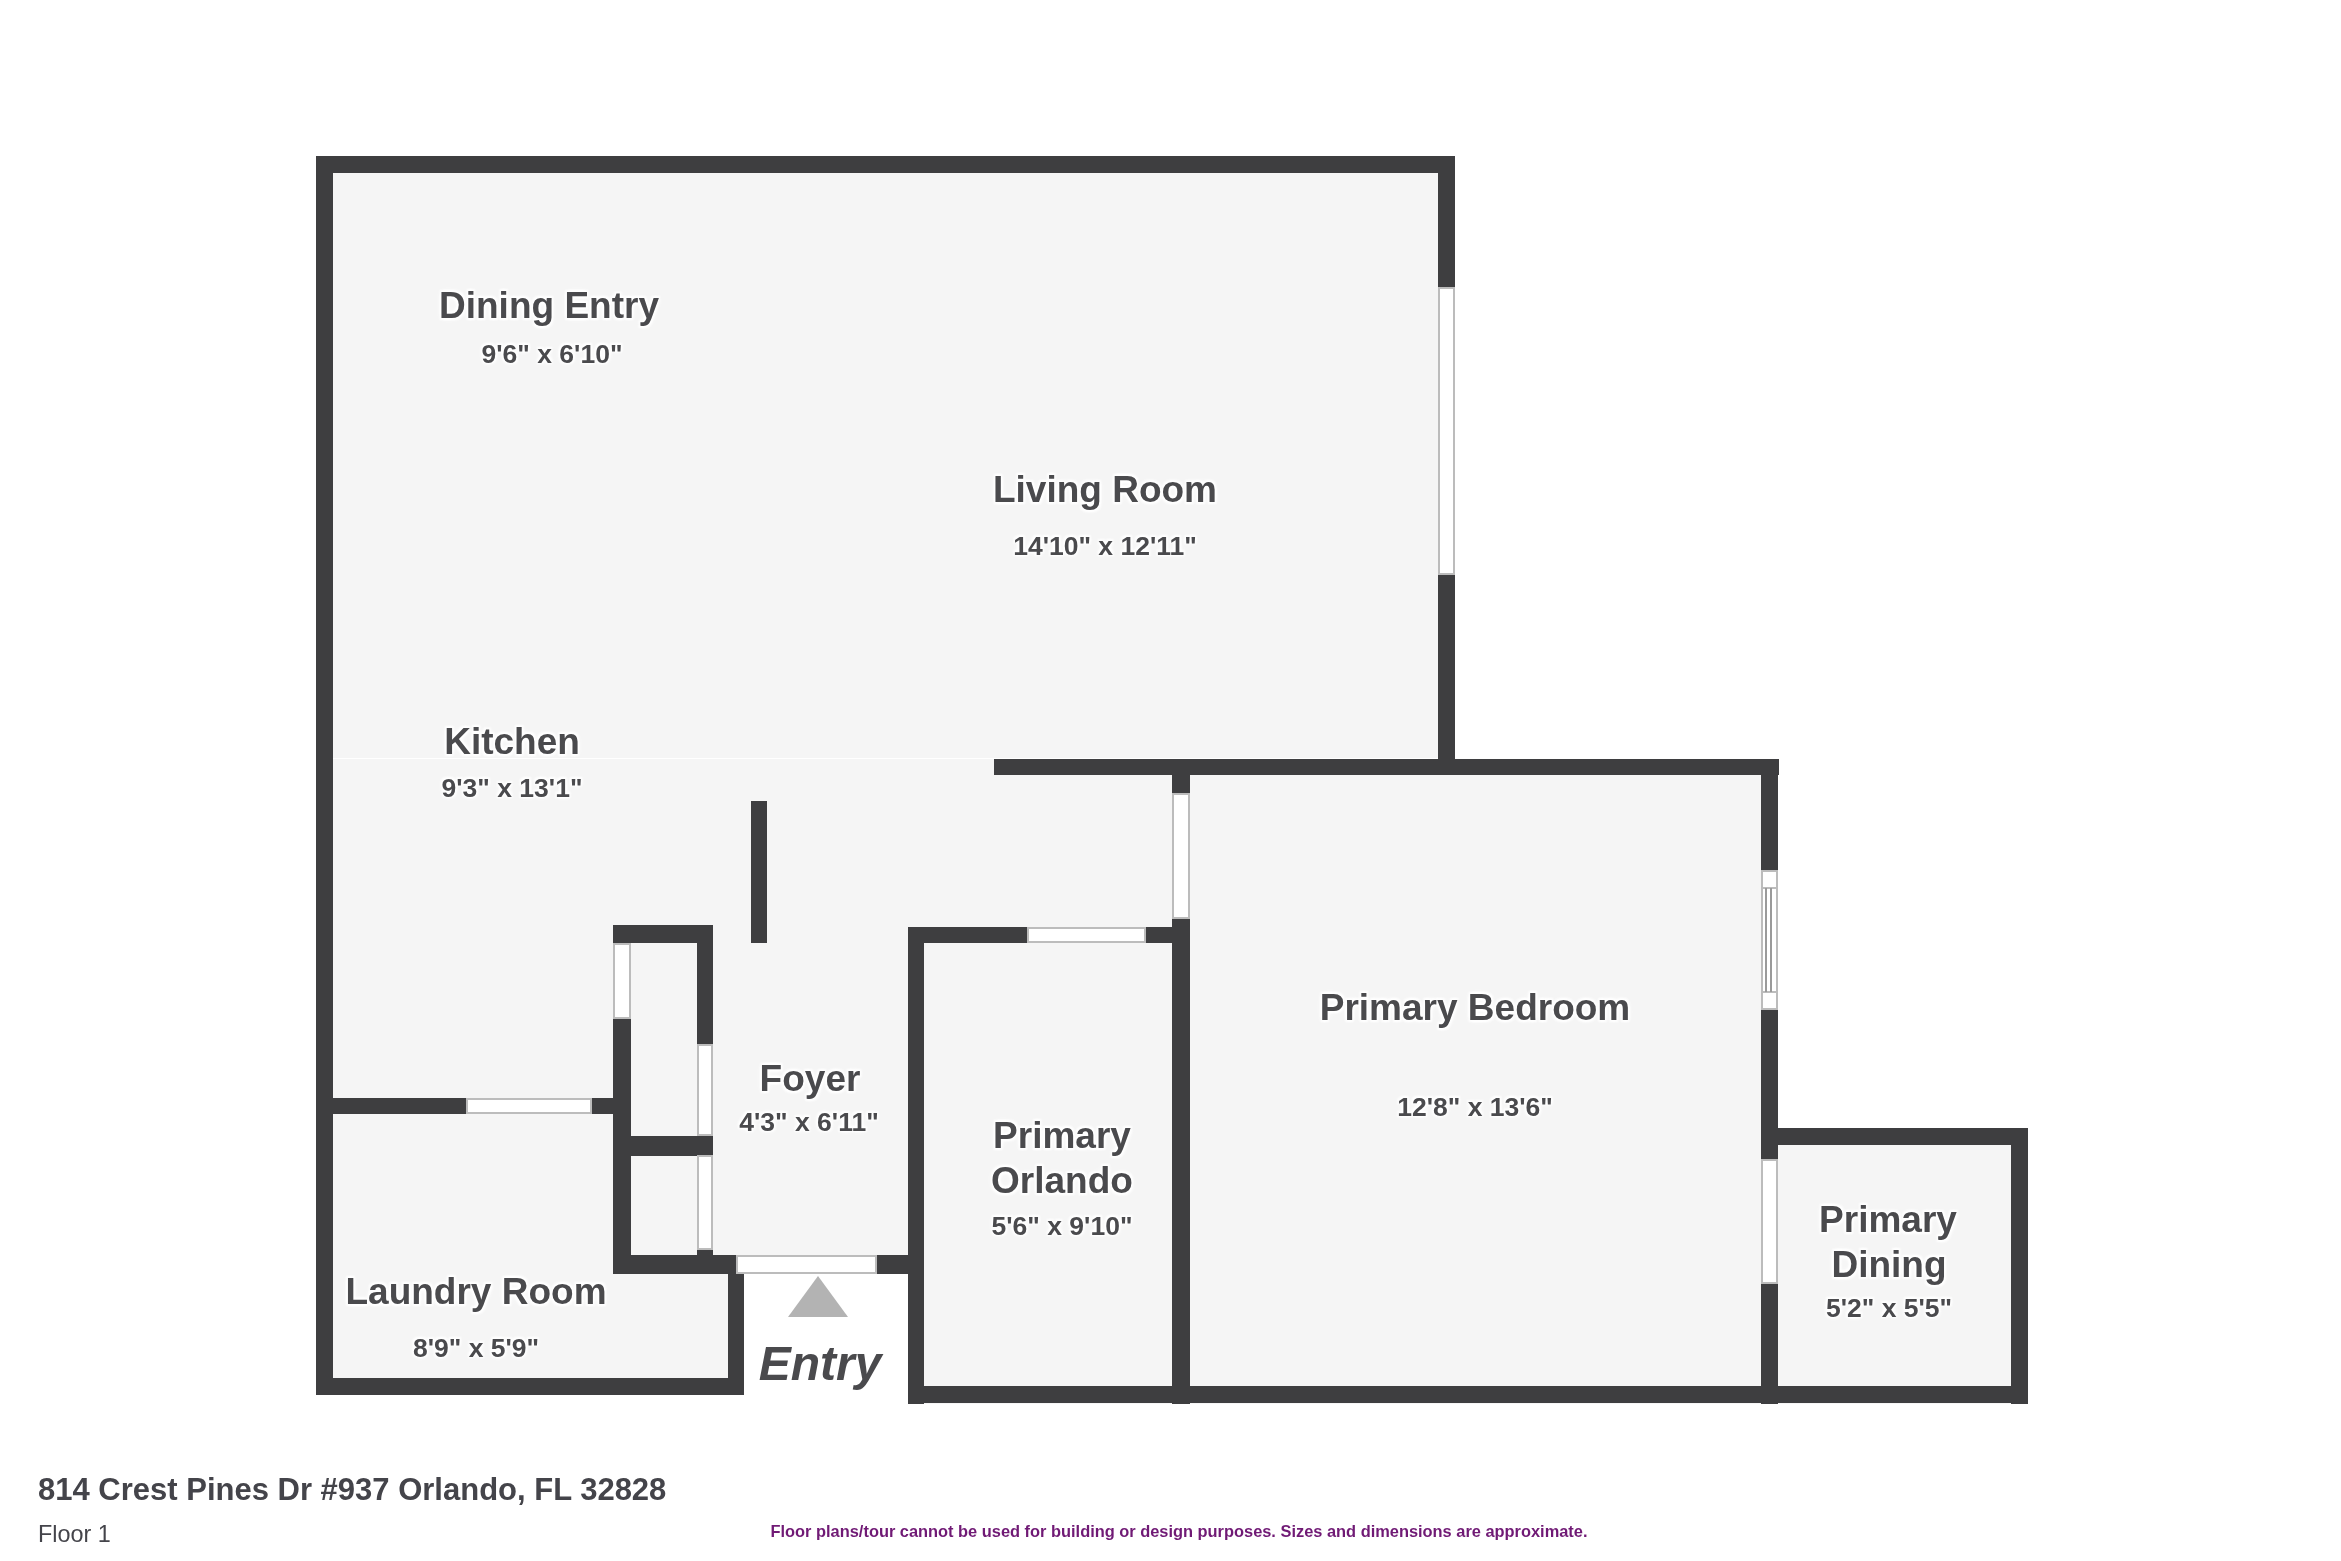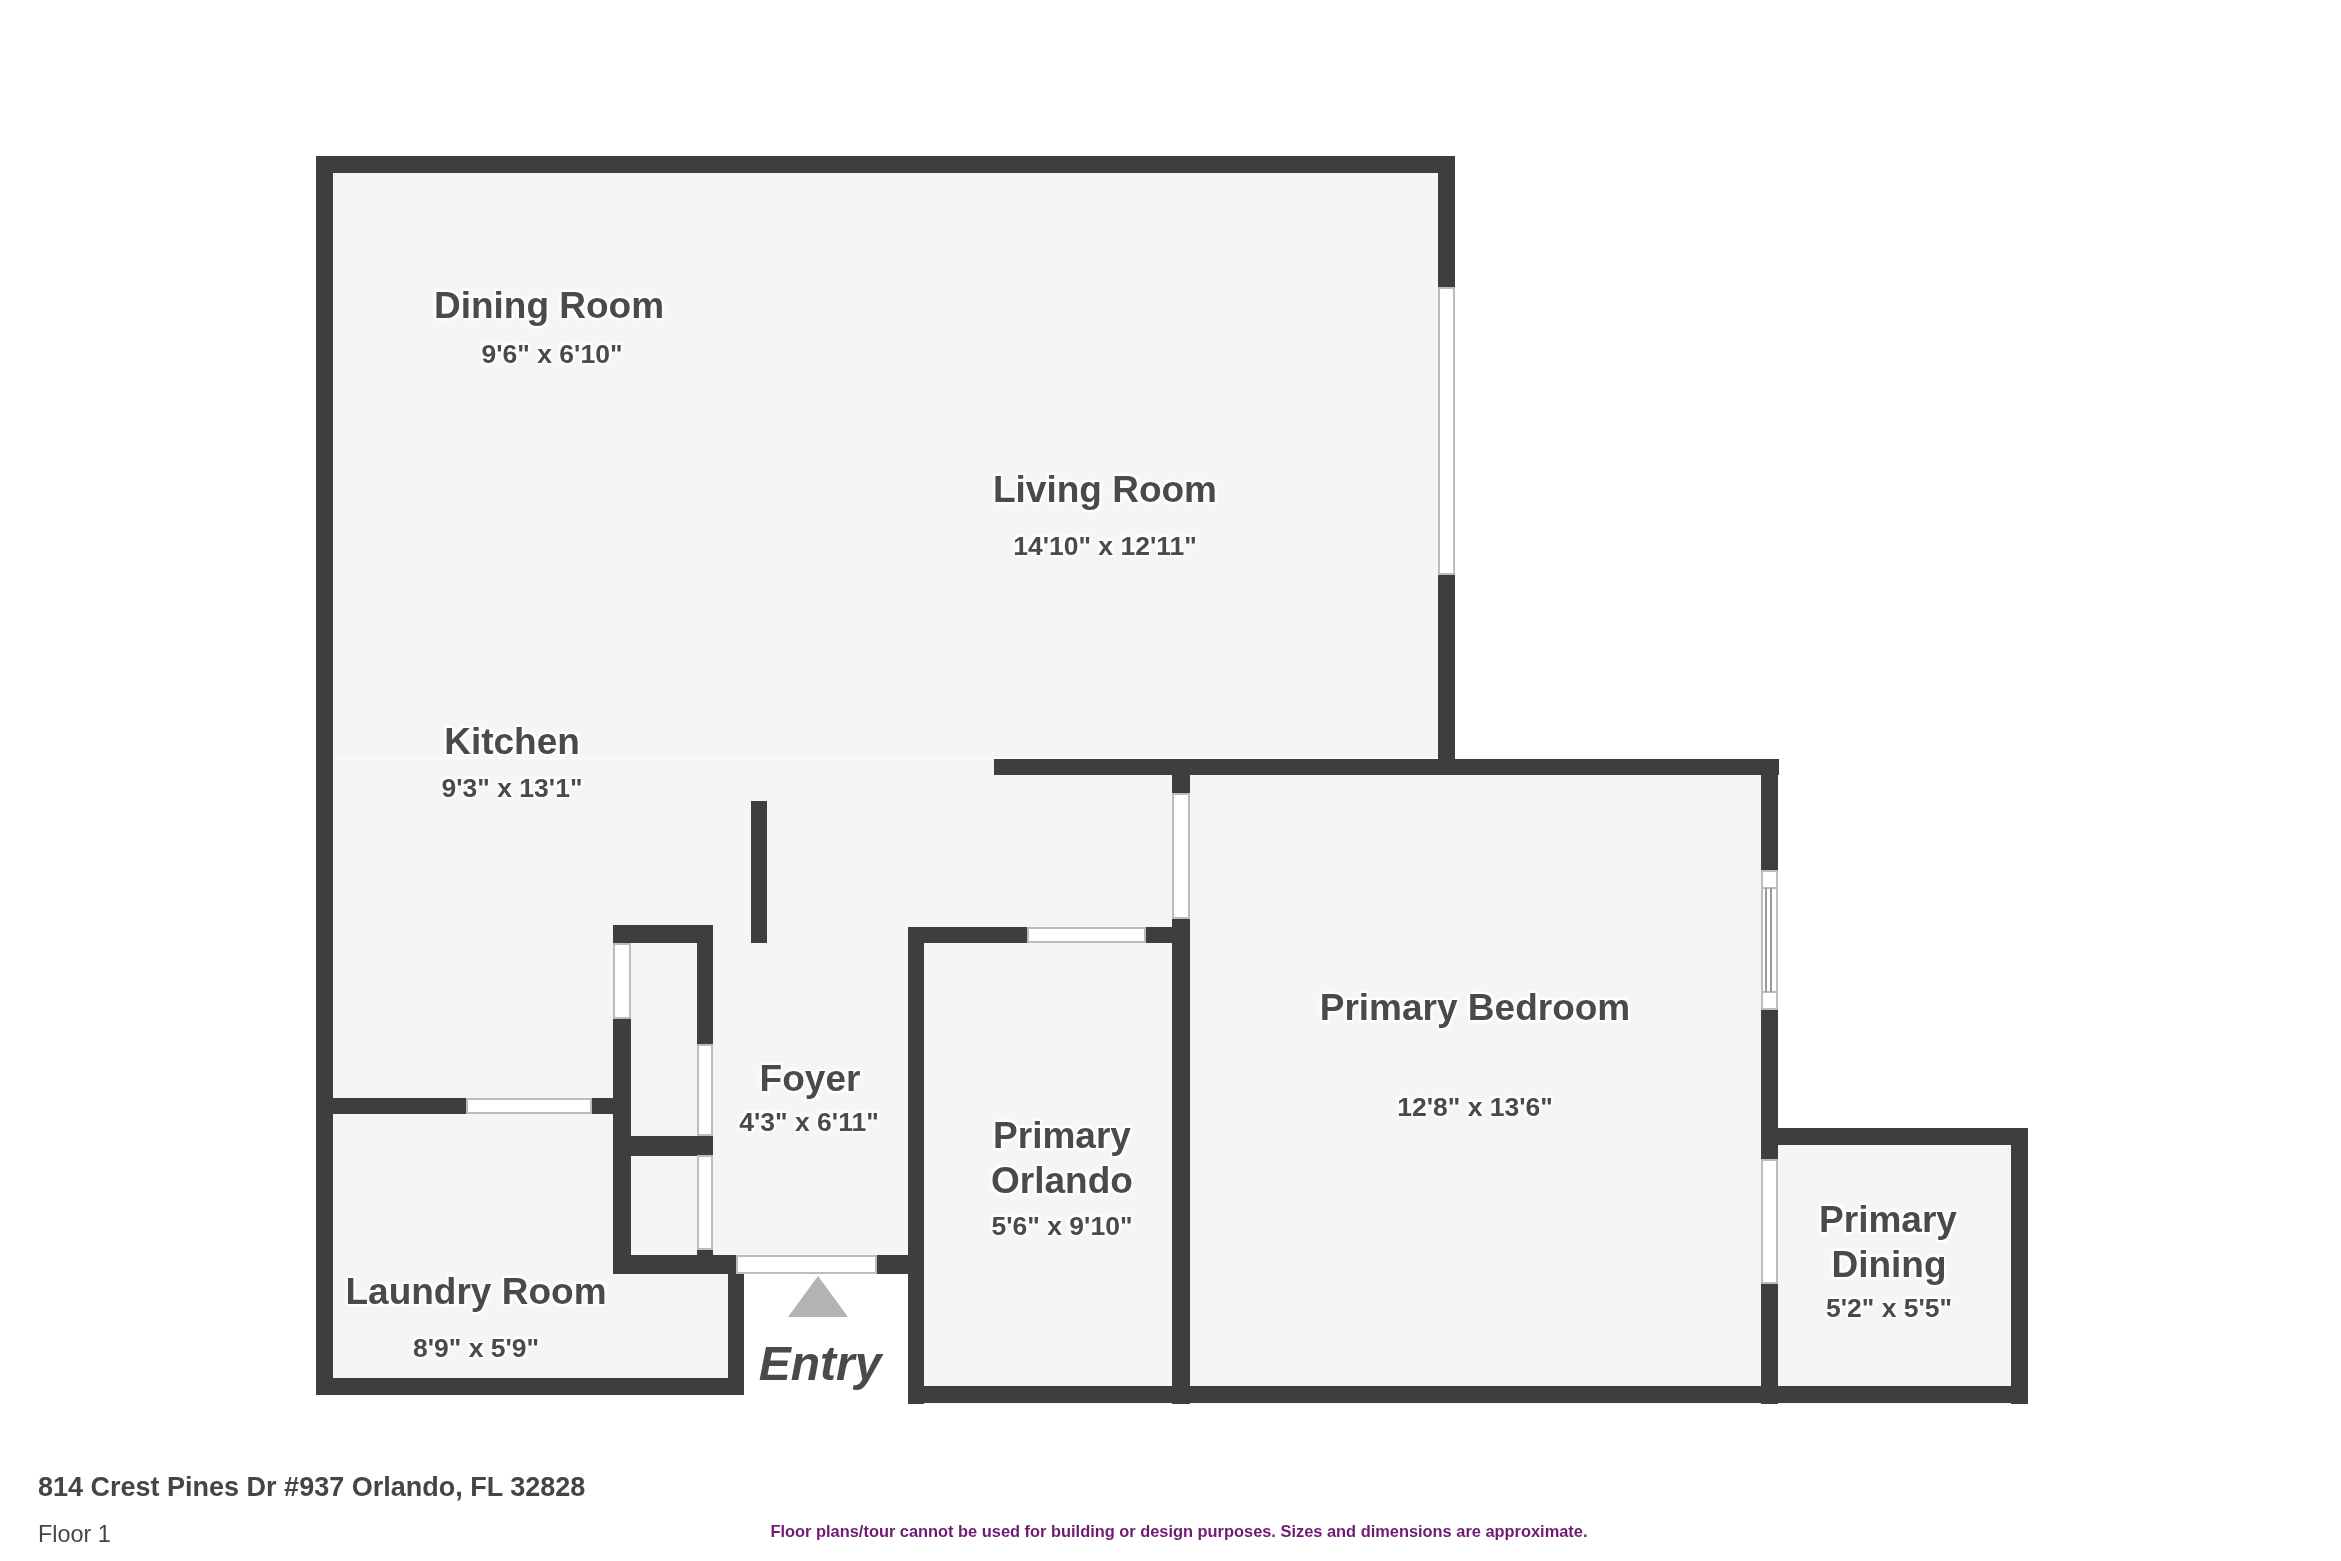--- a/index.html
+++ b/index.html
@@ -33,21 +33,21 @@
   .entry-label { font-size: 48px; font-style: italic; }
   
   .tri {
     position: absolute;
     width: 0; height: 0;
     border-left: 30px solid transparent;
     border-right: 30px solid transparent;
     border-bottom: 41px solid #b3b3b3;
   }
   
-  .addr { position: absolute; left: 38px; top: 1472px; font-size: 27px; font-weight: bold; color: #44444a; }
+  .addr { position: absolute; left: 38px; top: 1472px; font-size: 31px; font-weight: bold; color: #44444a; }
   .floor-num { position: absolute; left: 38px; top: 1521px; font-size: 23.4px; font-weight: normal; color: #44444a; }
   .disclaimer { position: absolute; left: 1179px; top: 1522px; transform: translateX(-50%); font-size: 16.4px; font-weight: bold; color: #701a75; white-space: nowrap; }
 </style>
 </head>
 <body>
 
 <div id="canvas">
 
   <div class="f" style="left:333px;top:173px;width:1105px;height:585px"></div>
   <div class="f" style="left:333px;top:759px;width:838px;height:497px"></div>
@@ -89,21 +89,21 @@
   <div class="g" style="left:1172px;top:793px;width:18px;height:126px"></div>
   <div class="g" style="left:1027px;top:927px;width:119px;height:16.4px"></div>
   <div class="g" style="left:466px;top:1098px;width:126px;height:16.4px"></div>
   <div class="g" style="left:736px;top:1255px;width:141px;height:19px"></div>
   <div class="g" style="left:613px;top:943px;width:18px;height:76px"></div>
   <div class="g" style="left:697px;top:1044px;width:15.6px;height:92px"></div>
   <div class="g" style="left:697px;top:1155px;width:15.6px;height:95px"></div>
 
   <div class="tri" style="left:788px;top:1276px"></div>
 
-  <div class="t name" style="left:549px;top:306px">Dining Room</div>
+  <div class="t name" style="left:549px;top:306px">Dining Entry</div>
   <div class="t dims" style="left:552px;top:354px">9'6" x 6'10"</div>
 
   <div class="t name" style="left:1105px;top:490px">Living Room</div>
   <div class="t dims" style="left:1105px;top:546px">14'10" x 12'11"</div>
 
   <div class="t name" style="left:512px;top:742px">Kitchen</div>
   <div class="t dims" style="left:512px;top:788px">9'3" x 13'1"</div>
 
   <div class="t name" style="left:810px;top:1079px">Foyer</div>
   <div class="t dims" style="left:809px;top:1122px">4'3" x 6'11"</div>

